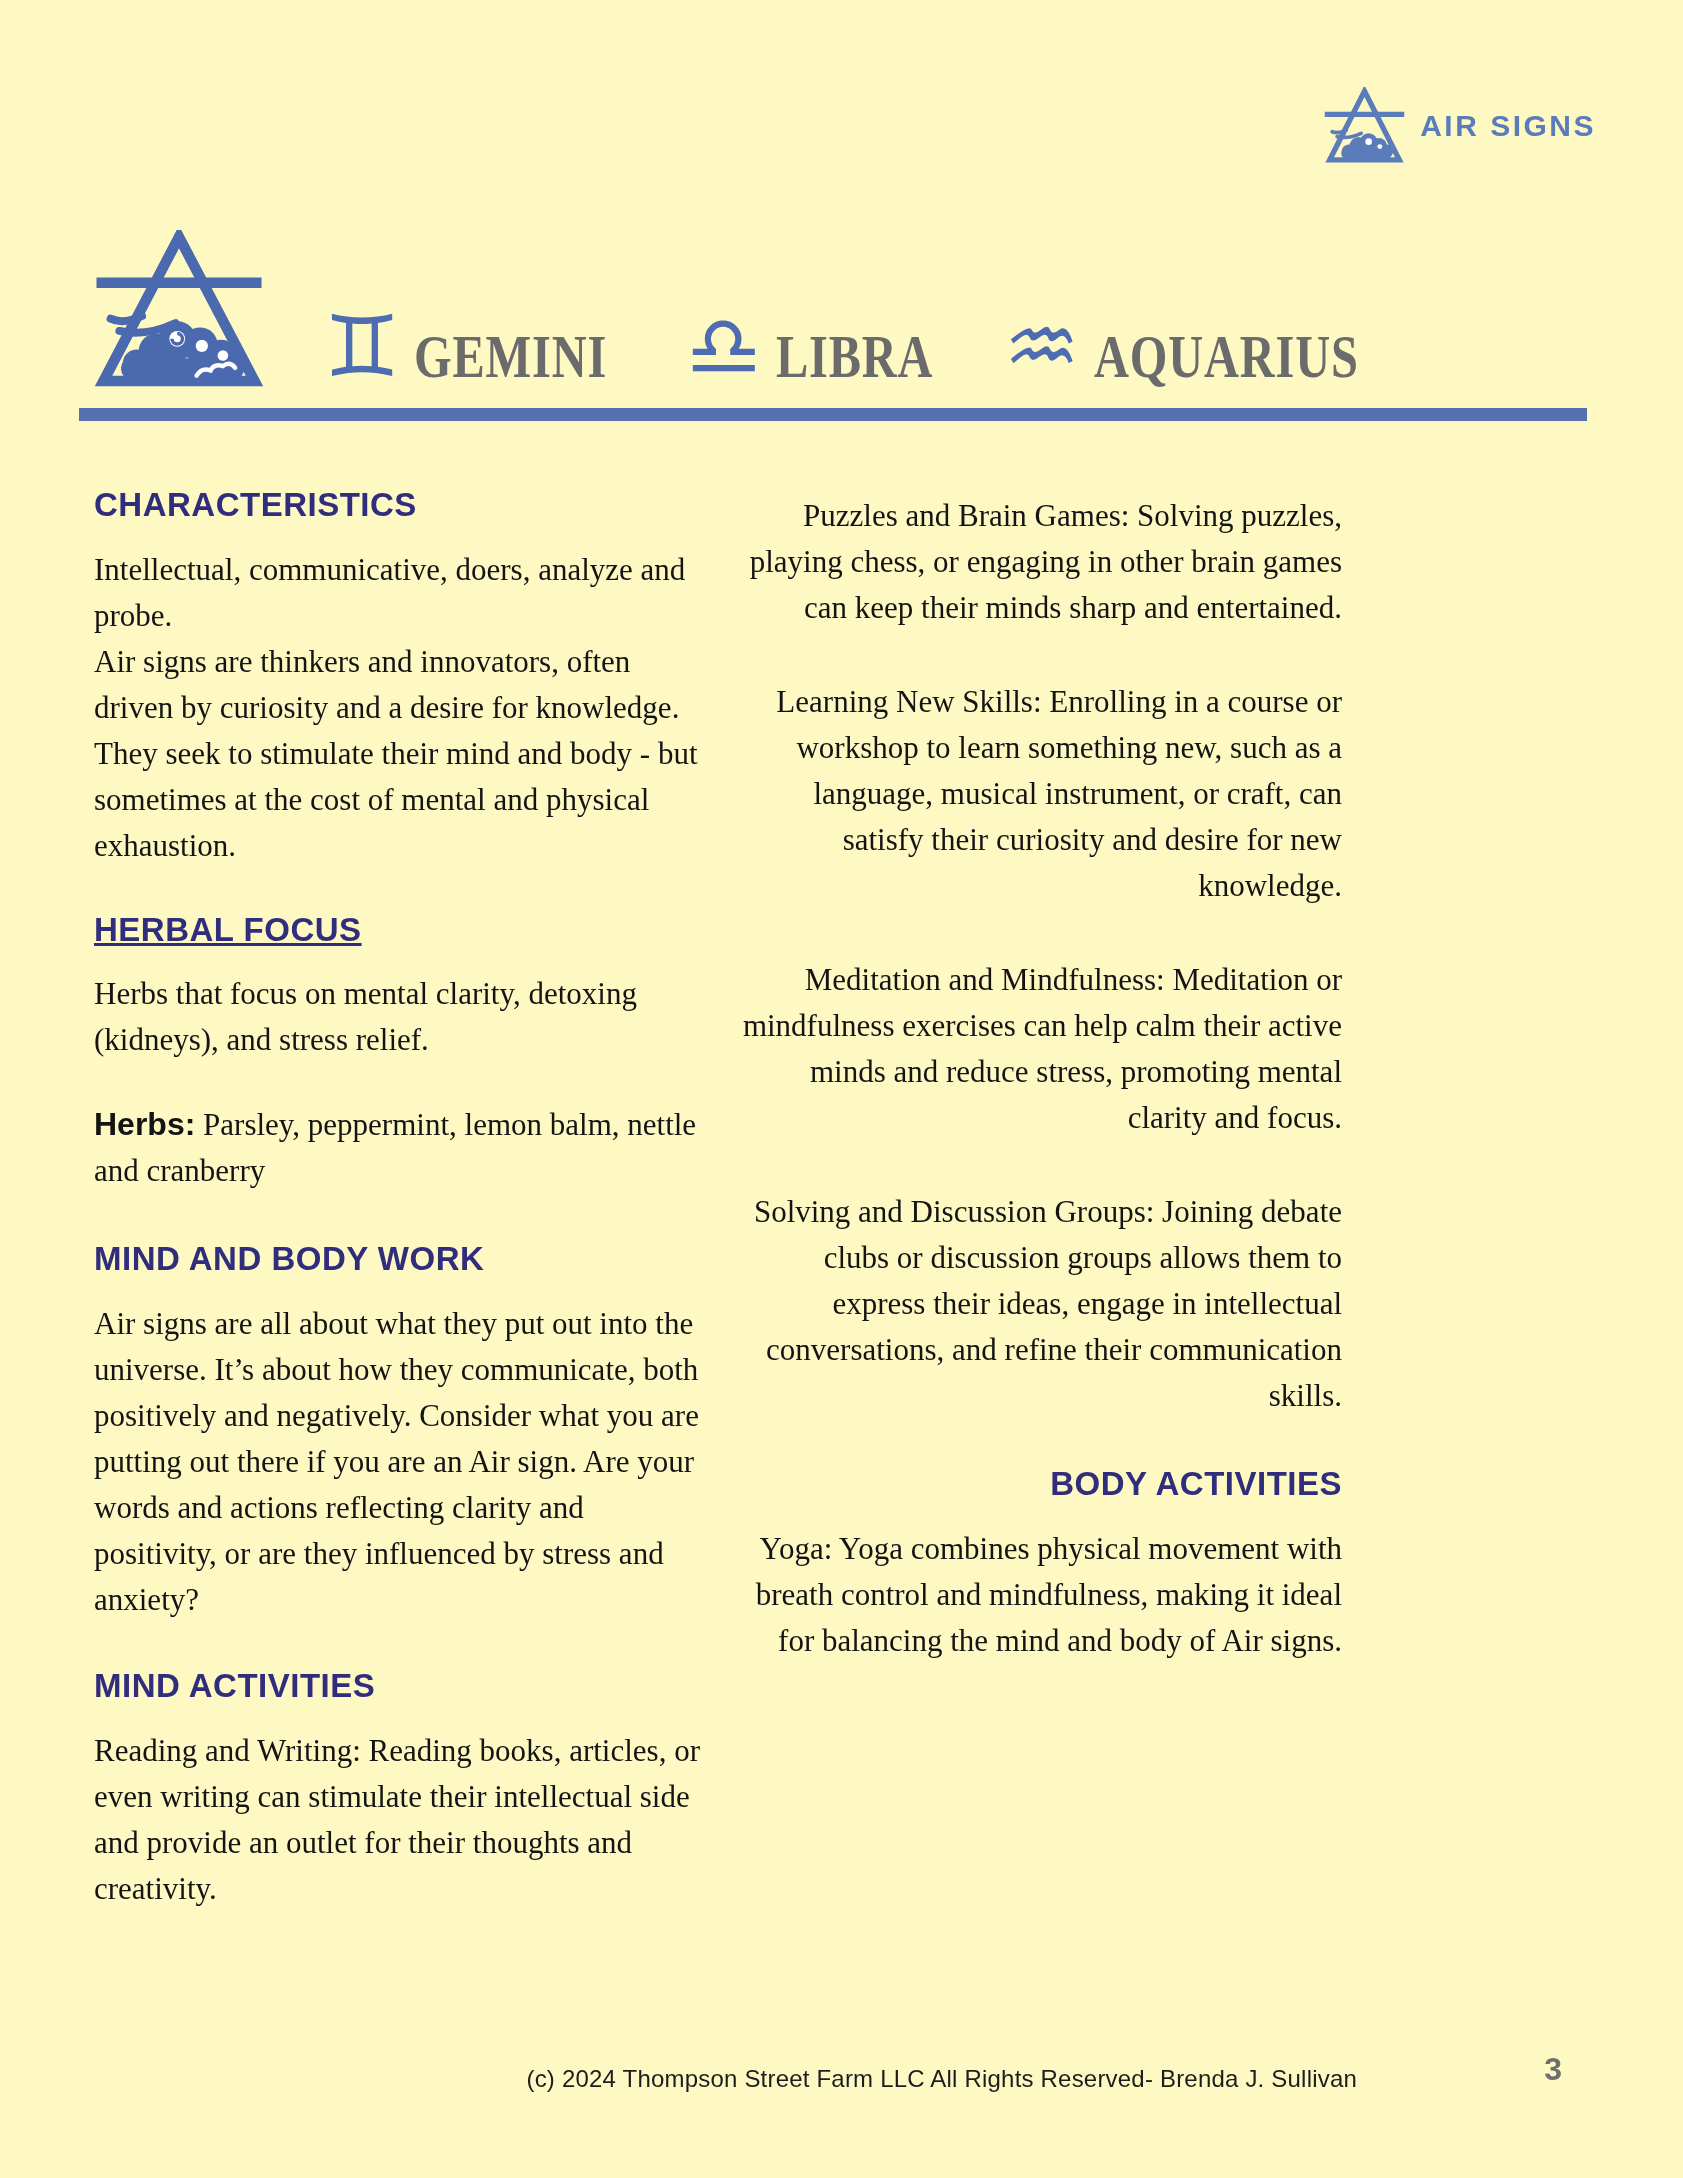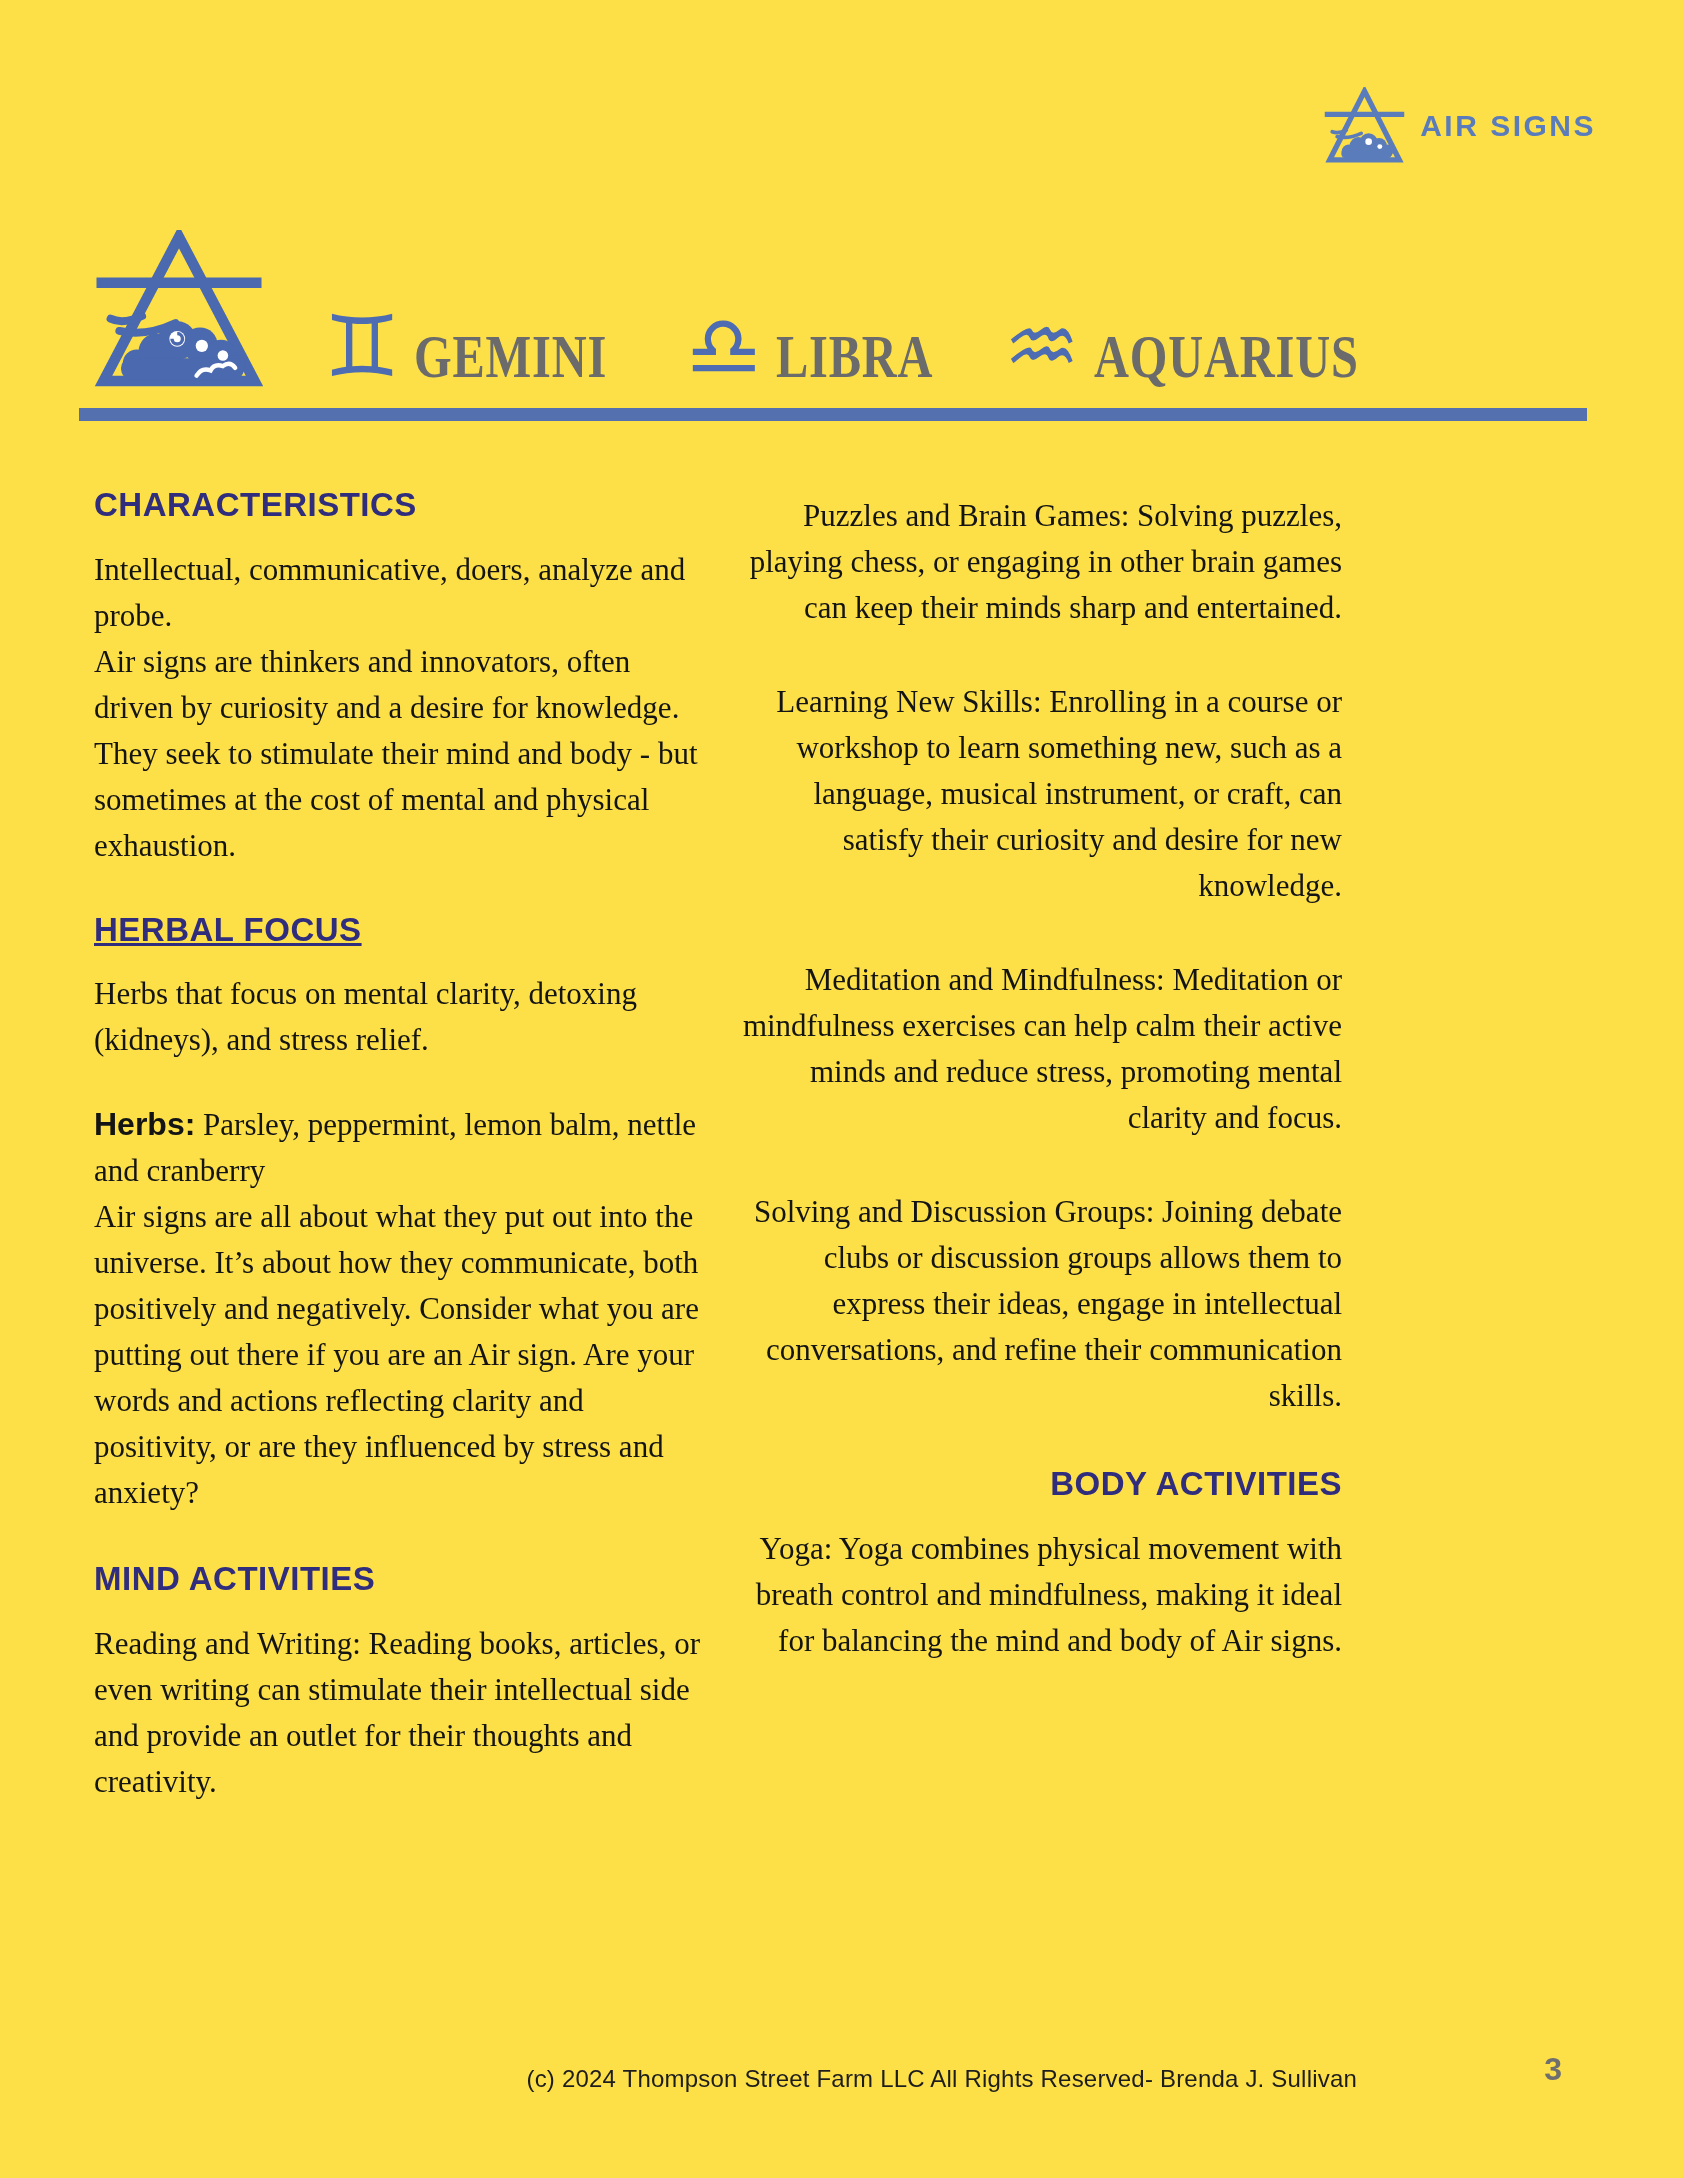--- a/index.html
+++ b/index.html
@@ -1,19 +1,19 @@
 <!DOCTYPE html>
 <html><head>
 <meta charset="utf-8">
 <style>
   html,body{margin:0;padding:0;background:#e8e8e8;}
   .page{
     position:relative;
     width:1683px;height:2178px;
-    background:#fde047;
+    background:#fef9c3;
     margin:0 auto;
     overflow:hidden;
     font-family:"Liberation Serif", serif;
   }
   
   .mini-logo{
     position:absolute; top:87px; right:87px;
     display:flex; align-items:center; gap:14px;
   }
   .mini-logo .wordmark{
@@ -158,20 +158,21 @@
 
   <div class="col col-left">
     <h3 class="section-title">CHARACTERISTICS</h3>
     <p class="body-p tight">Intellectual, communicative, doers, analyze and probe.</p>
     <p class="body-p tight">Air signs are thinkers and innovators, often driven by curiosity and a desire for knowledge. They seek to stimulate their mind and body - but sometimes at the cost of mental and physical exhaustion.</p>
 
     <h3 class="section-title mt-44">HERBAL FOCUS</h3>
     <p class="body-p tight">Herbs that focus on mental clarity, detoxing (kidneys), and stress relief.</p>
     <p class="body-p tight mt-38"><span class="herbs-label">Herbs:</span><span> Parsley, peppermint, lemon balm, nettle and cranberry</span></p>
 
+    <h3 class="section-title mt-48">MIND AND BODY WORK</h3>
     <p class="body-p tight">Air signs are all about what they put out into the universe. It’s about how they communicate, both positively and negatively. Consider what you are putting out there if you are an Air sign. Are your words and actions reflecting clarity and positivity, or are they influenced by stress and anxiety?</p>
 
     <h3 class="section-title mt-46">MIND ACTIVITIES</h3>
     <p class="body-p tight">Reading and Writing: Reading books, articles, or even writing can stimulate their intellectual side and provide an outlet for their thoughts and creativity.</p>
   </div>
 
   <div class="col col-right">
     <p class="body-p">Puzzles and Brain Games: Solving puzzles, playing chess, or engaging in other brain games can keep their minds sharp and entertained.</p>
     <p class="body-p">Learning New Skills: Enrolling in a course or workshop to learn something new, such as a language, musical instrument, or craft, can satisfy their curiosity and desire for new knowledge.</p>
     <p class="body-p">Meditation and Mindfulness: Meditation or mindfulness exercises can help calm their active minds and reduce stress, promoting mental clarity and focus.</p>

